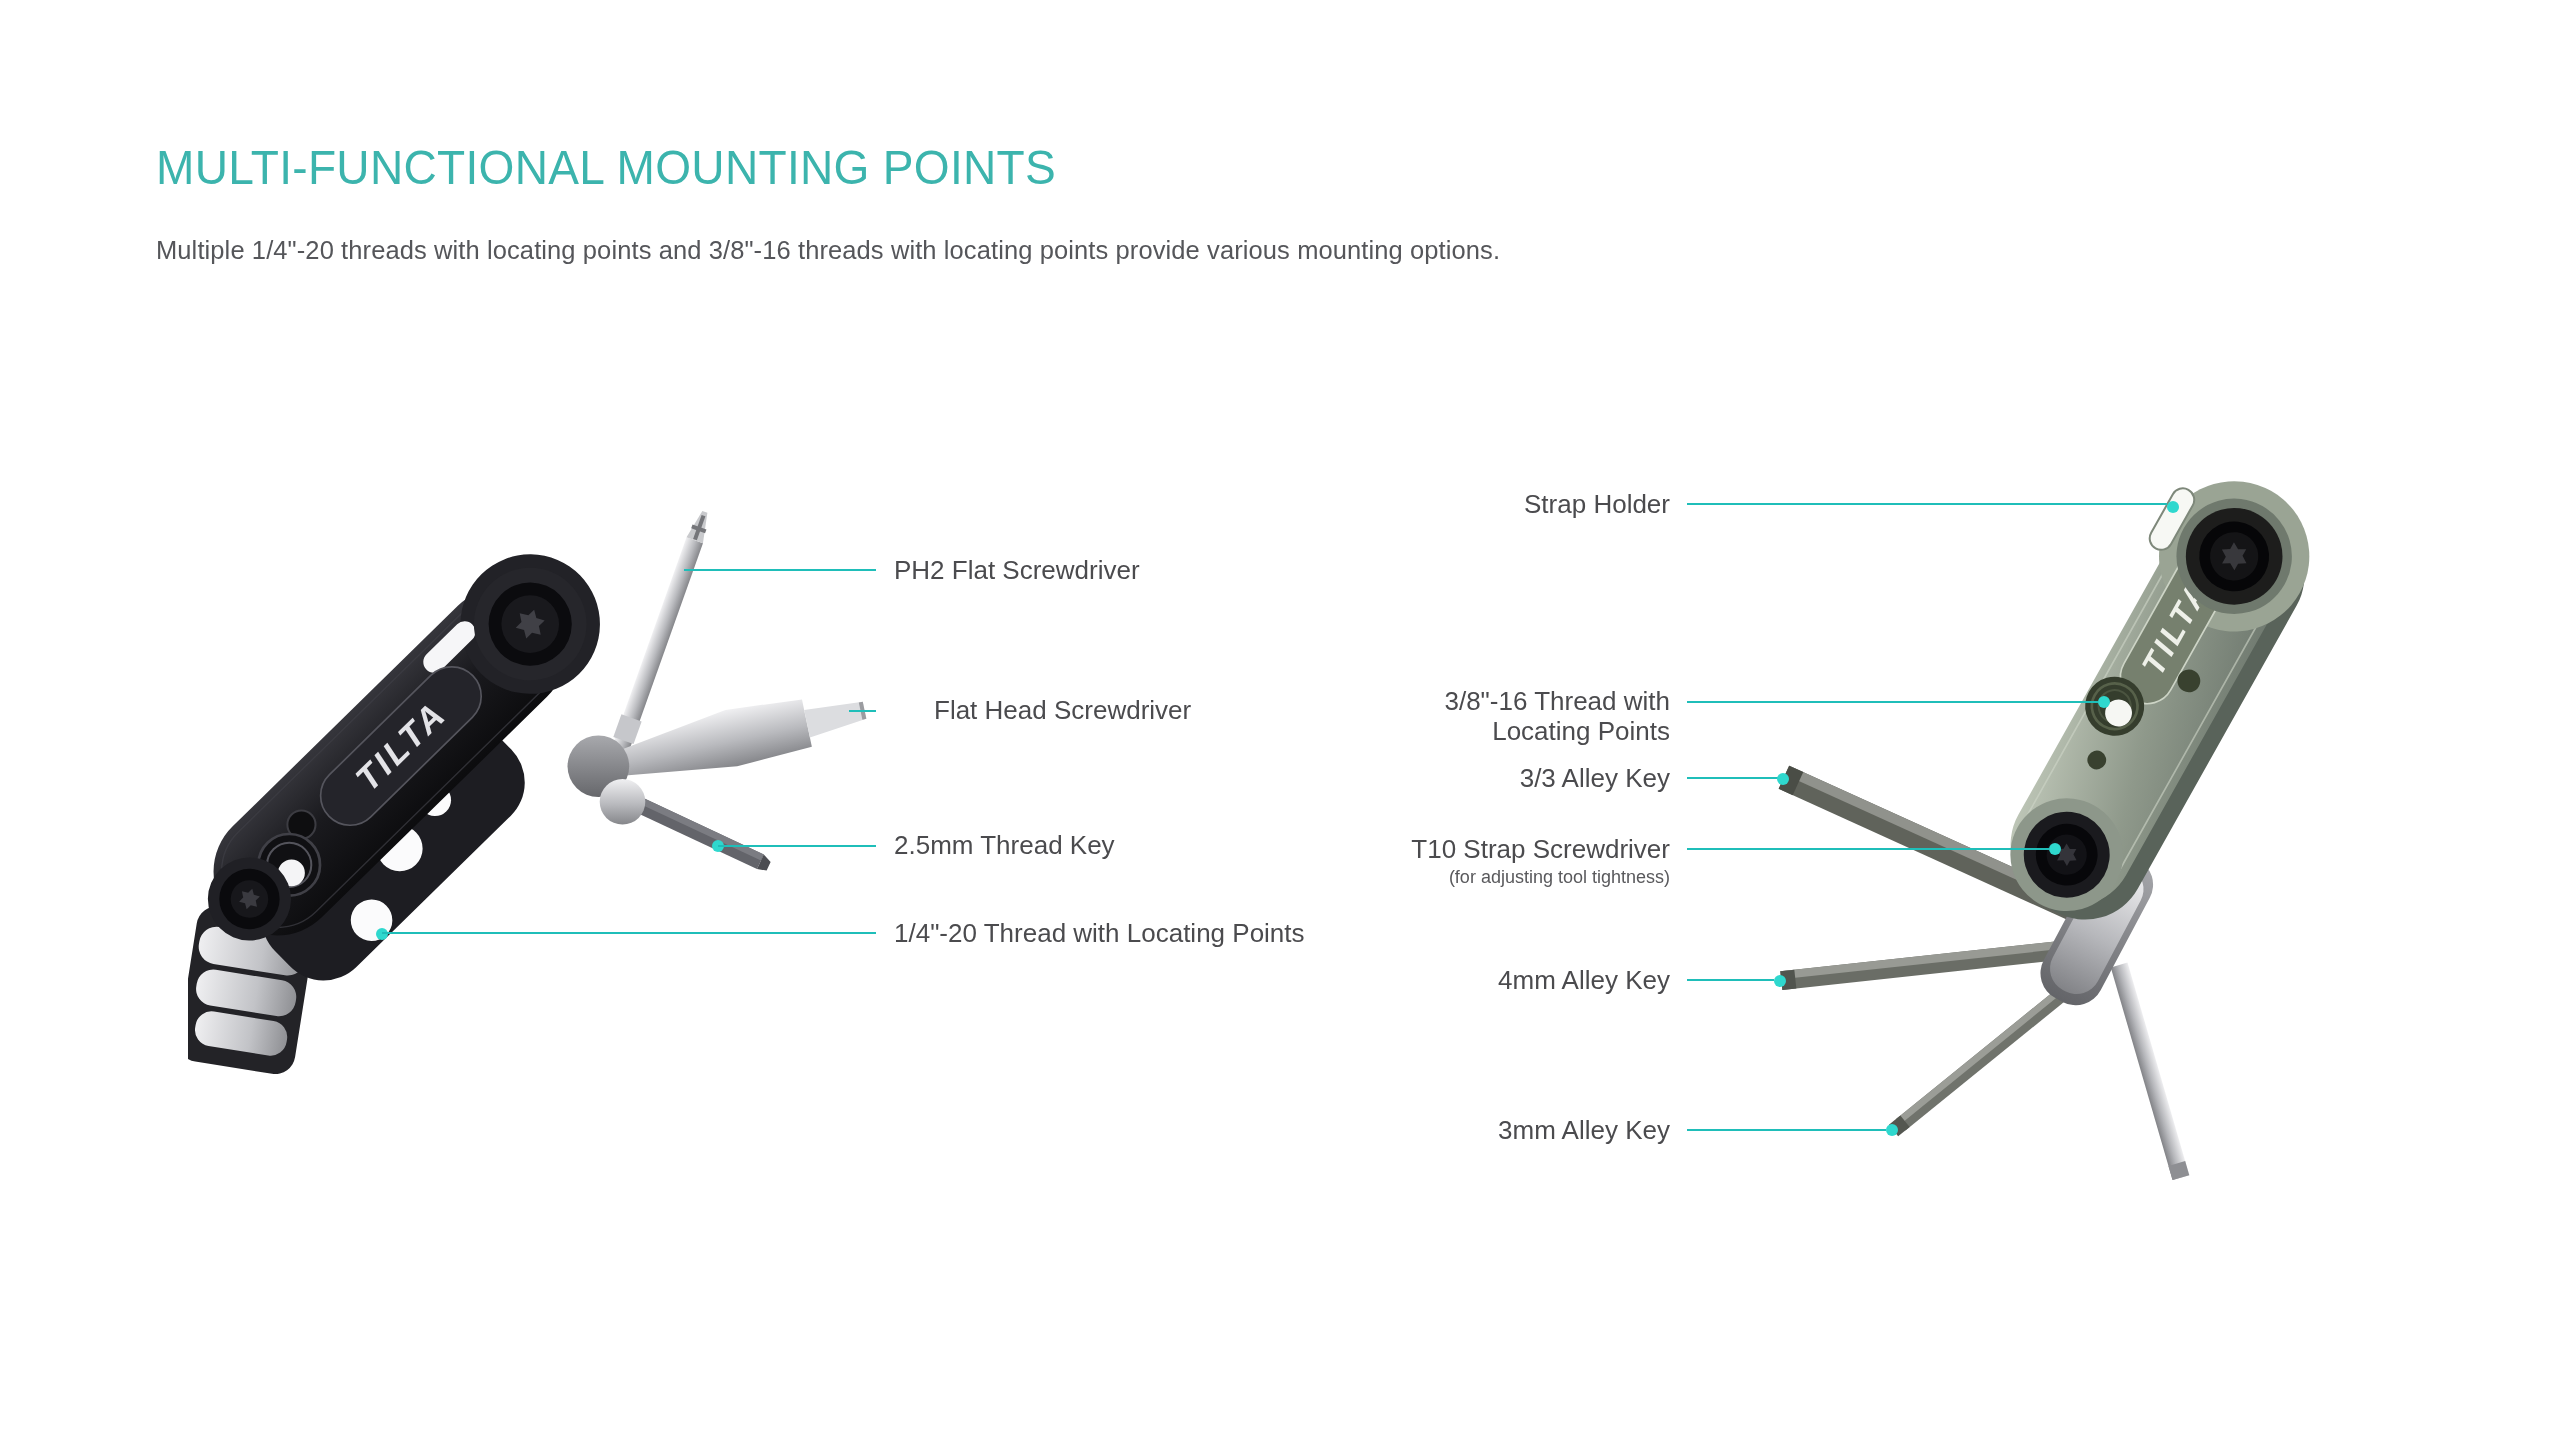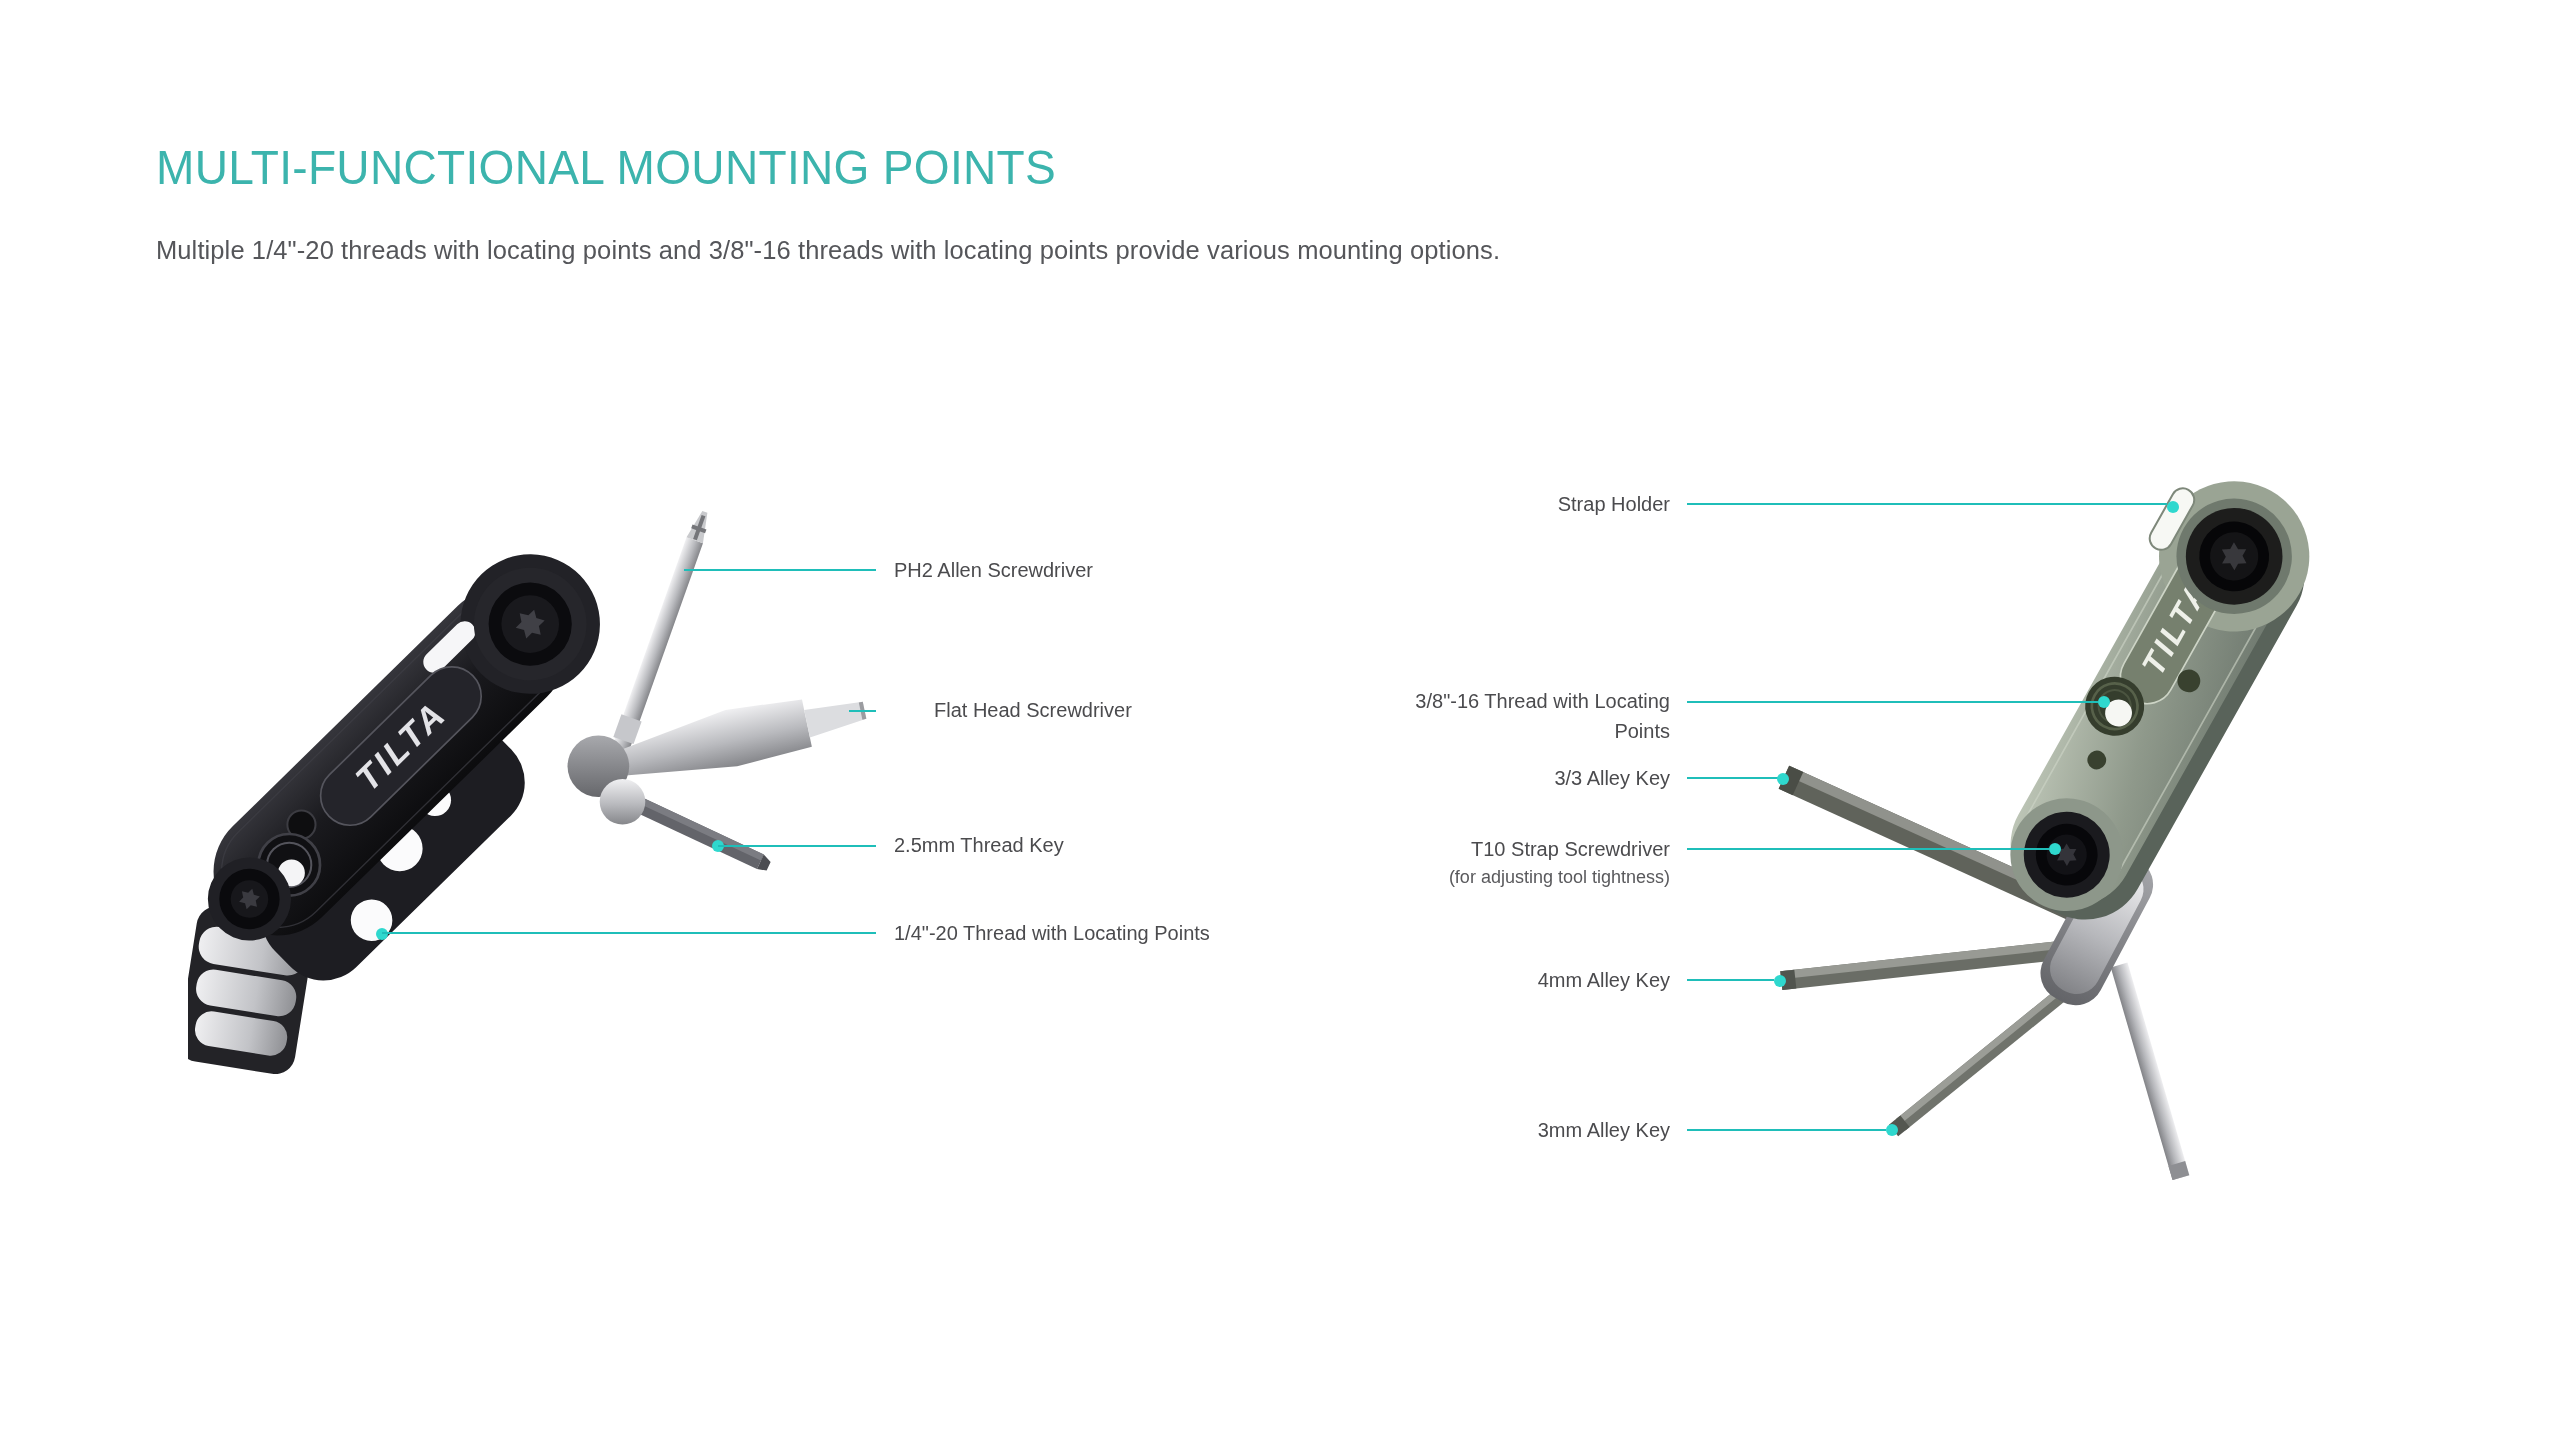--- a/index.html
+++ b/index.html
@@ -15,21 +15,21 @@
     white-space:nowrap;
   }
   .subtitle {
     position:absolute; left:156px; top:236px;
     font-size:25.5px; color:#55565A; letter-spacing:0.1px; white-space:nowrap;
   }
   .fig { position:absolute; }
   .c-line { position:absolute; height:2px; background:#1FBEB9; }
   .c-dot  { position:absolute; width:12px; height:12px; border-radius:50%; background:#2FD8CE; }
   .c-label {
-    position:absolute; font-size:20px; line-height:31px; color:#4B4B4E;
+    position:absolute; font-size:26px; line-height:31px; color:#4B4B4E;
     white-space:nowrap;
   }
   .c-label.rt { right:906px; text-align:right; }
   .c-label.wrap2 { white-space:normal; width:268px; line-height:30px; }
   .c-sub {
     position:absolute; right:906px; text-align:center;
     font-size:18px; line-height:23px; color:#59595C; white-space:nowrap;
   }
   svg text { font-family:"Liberation Sans", sans-serif; }
 </style>
@@ -192,21 +192,21 @@
       <path transform="translate(255,0) scale(1.5)" fill="#38383c" d="M0,-14 L4.5,-7 L12,-7 L8,0 L12,7 L4.5,7 L0,14 L-4.5,7 L-12,7 L-8,0 L-12,-7 L-4.5,-7 Z"></path>
 
       <circle cx="-255" cy="0" r="64" fill="#1a1a1e"></circle>
       <circle cx="-255" cy="0" r="46" fill="#07070a"></circle>
       <circle cx="-255" cy="0" r="30" fill="#121216"></circle>
       <path transform="translate(-255,0) scale(1.2)" fill="#34343a" d="M0,-14 L4.5,-7 L12,-7 L8,0 L12,7 L4.5,7 L0,14 L-4.5,7 L-12,7 L-8,0 L-12,-7 L-4.5,-7 Z"></path>
     </g>
   </svg>
 
   <div class="c-line" style="left:684px; top:569px; width:192px;"></div>
-  <div class="c-label" style="left:894px; top:555px;">PH2 Allen Screwdriver</div>
+  <div class="c-label" style="left:894px; top:555px;">PH2 Flat Screwdriver</div>
 
   <div class="c-line" style="left:849px; top:710px; width:27px;"></div>
   <div class="c-label" style="left:894px; top:695px;margin-left:40px;">Flat Head Screwdriver</div>
 
   <div class="c-dot" style="left:712px; top:840px;"></div>
   <div class="c-line" style="left:718px; top:845px; width:158px;"></div>
   <div class="c-label" style="left:894px; top:830px;">2.5mm Thread Key</div>
 
   <div class="c-dot" style="left:376px; top:928px;"></div>
   <div class="c-line" style="left:382px; top:932px; width:494px;"></div>

